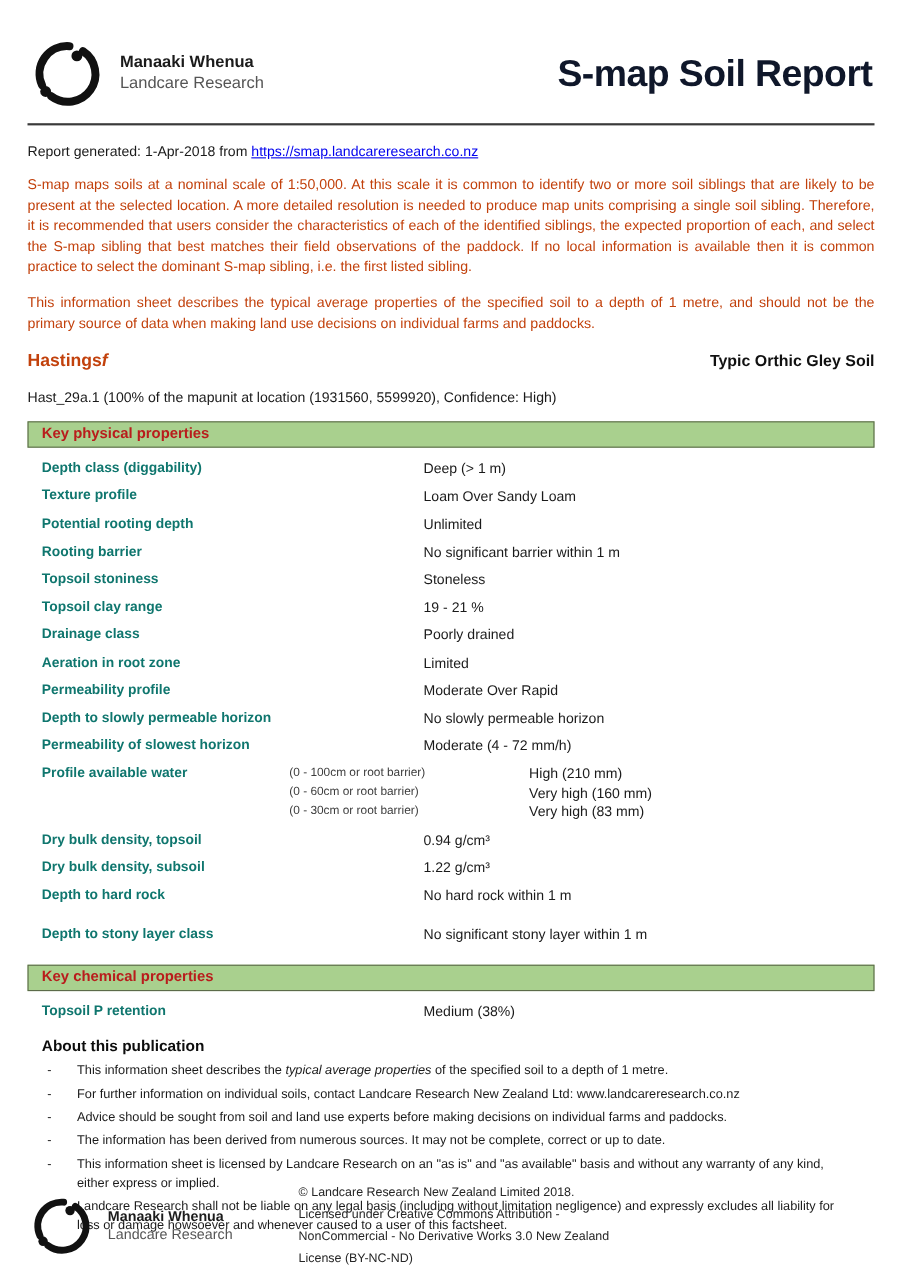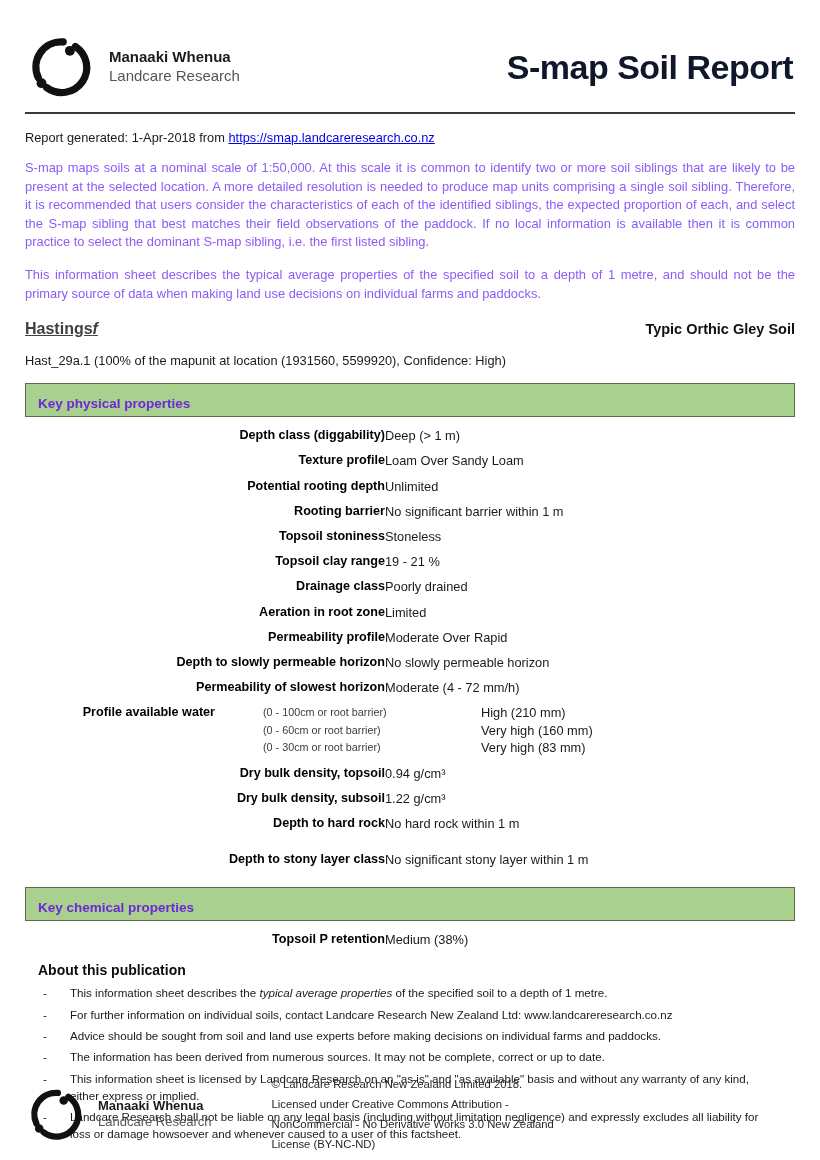--- a/index.html
+++ b/index.html
@@ -41,60 +41,59 @@
   
   .generated-line { margin-top: 16px; font-size: 12.8px; color: #1a1a1a; }
   .generated-line a { color: #0000ee; text-decoration: underline; cursor: pointer; }
 
   
   .intro-para {
     margin-top: 14px;
     font-size: 12.9px;
     line-height: 18.6px;
     text-align: justify;
-    color: #8b5cf6;
+    color: #c2410c;
   }
 
   
   .soil-head {
     margin-top: 17px;
     display: flex;
     justify-content: space-between;
     align-items: baseline;
   }
-  .soil-name { font-size: 16px; font-weight: bold; color: #404040; text-decoration: underline; }
+  .soil-name { font-size: 16px; font-weight: bold; color: #c2410c; }
   .soil-name .suffix { font-style: italic; }
   .soil-class { font-size: 14.5px; font-weight: bold; color: #111; }
   .soil-subtitle { margin-top: 15px; font-size: 12.8px; color: #1a1a1a; }
 
   
   .section-banner {
     margin-top: 15px;
     background: #a9d08e;
     border: 1px solid #5c6b4a;
-    padding: 12px 12px 5px 12px;
+    padding: 2px 12px 5px 12px;
     font-size: 13.5px;
     font-weight: bold;
-    color: #6d28d9;
+    color: #b91c1c;
   }
 
   
   .props { margin-top: 6px; }
   .prop-row {
     display: grid;
     grid-template-columns: 360px 1fr;
     align-items: start;
     padding: 5.1px 0 5.1px 0;
   }
   .prop-label {
     font-size: 12.6px;
     font-weight: bold;
-    color: #000000;
+    color: #0f766e;
     padding-left: 13px;
-    text-align: right;
   }
   .prop-value { font-size: 12.8px; color: #1a1a1a; }
   .prop-row.has-subrows { grid-template-columns: 190px 170px 1fr; gap: 48px; }
   .sub-label-col { display: flex; flex-direction: column; gap: 2px; }
   .sub-value-col { display: flex; flex-direction: column; gap: 2px; }
   .prop-sublabel { font-size: 10.8px; color: #3c3c3c; line-height: 15.5px; }
   .sub-value-col .prop-value { line-height: 15.5px; }
 
   
   .about-title {

